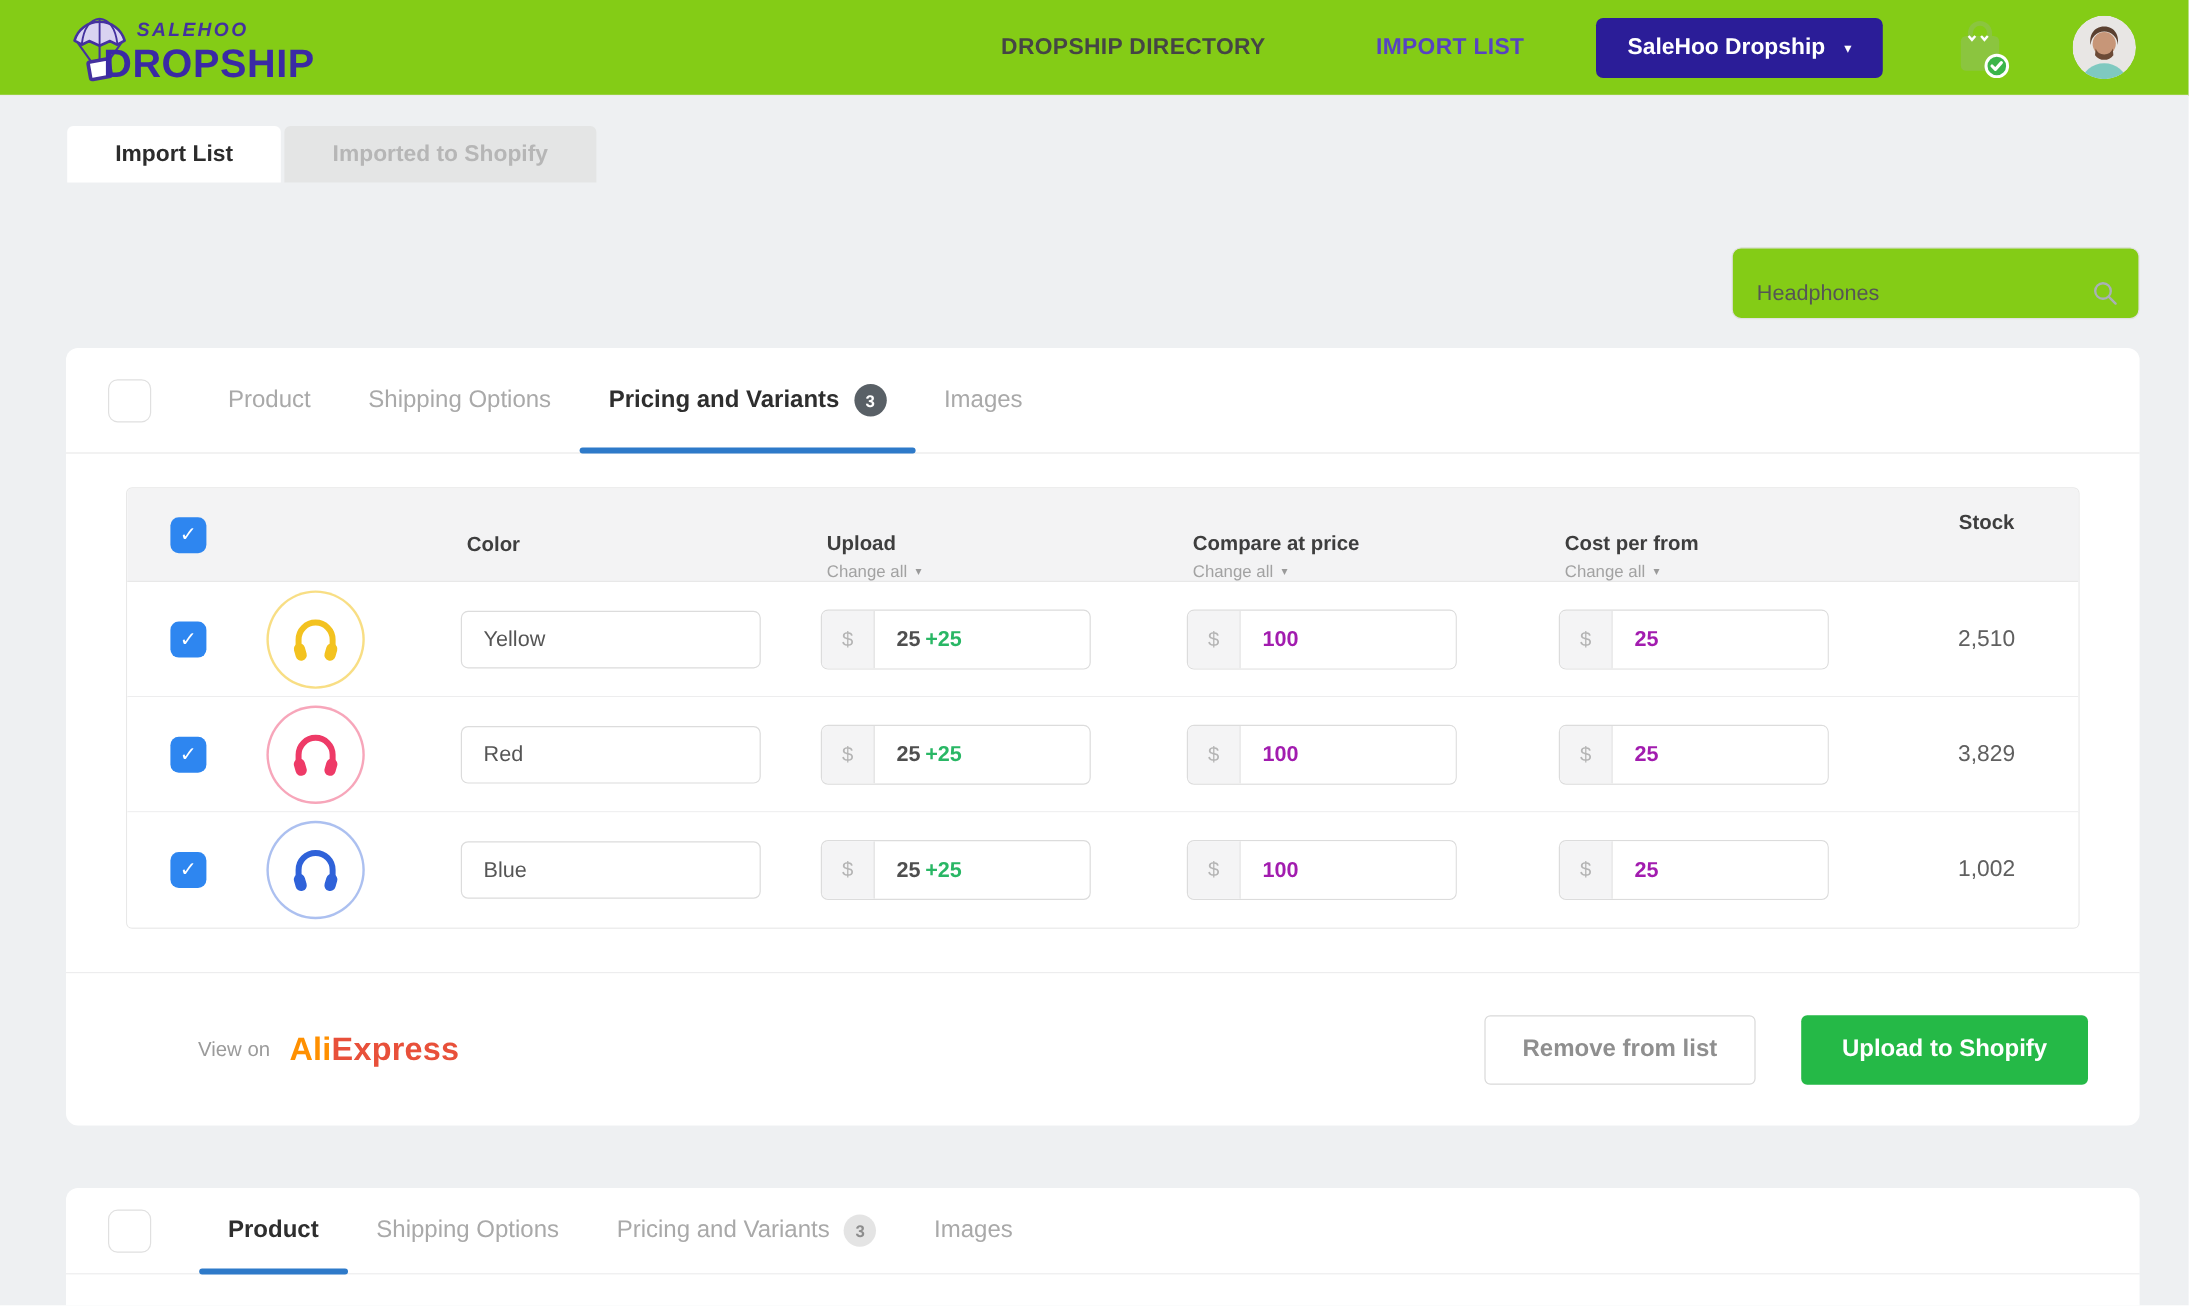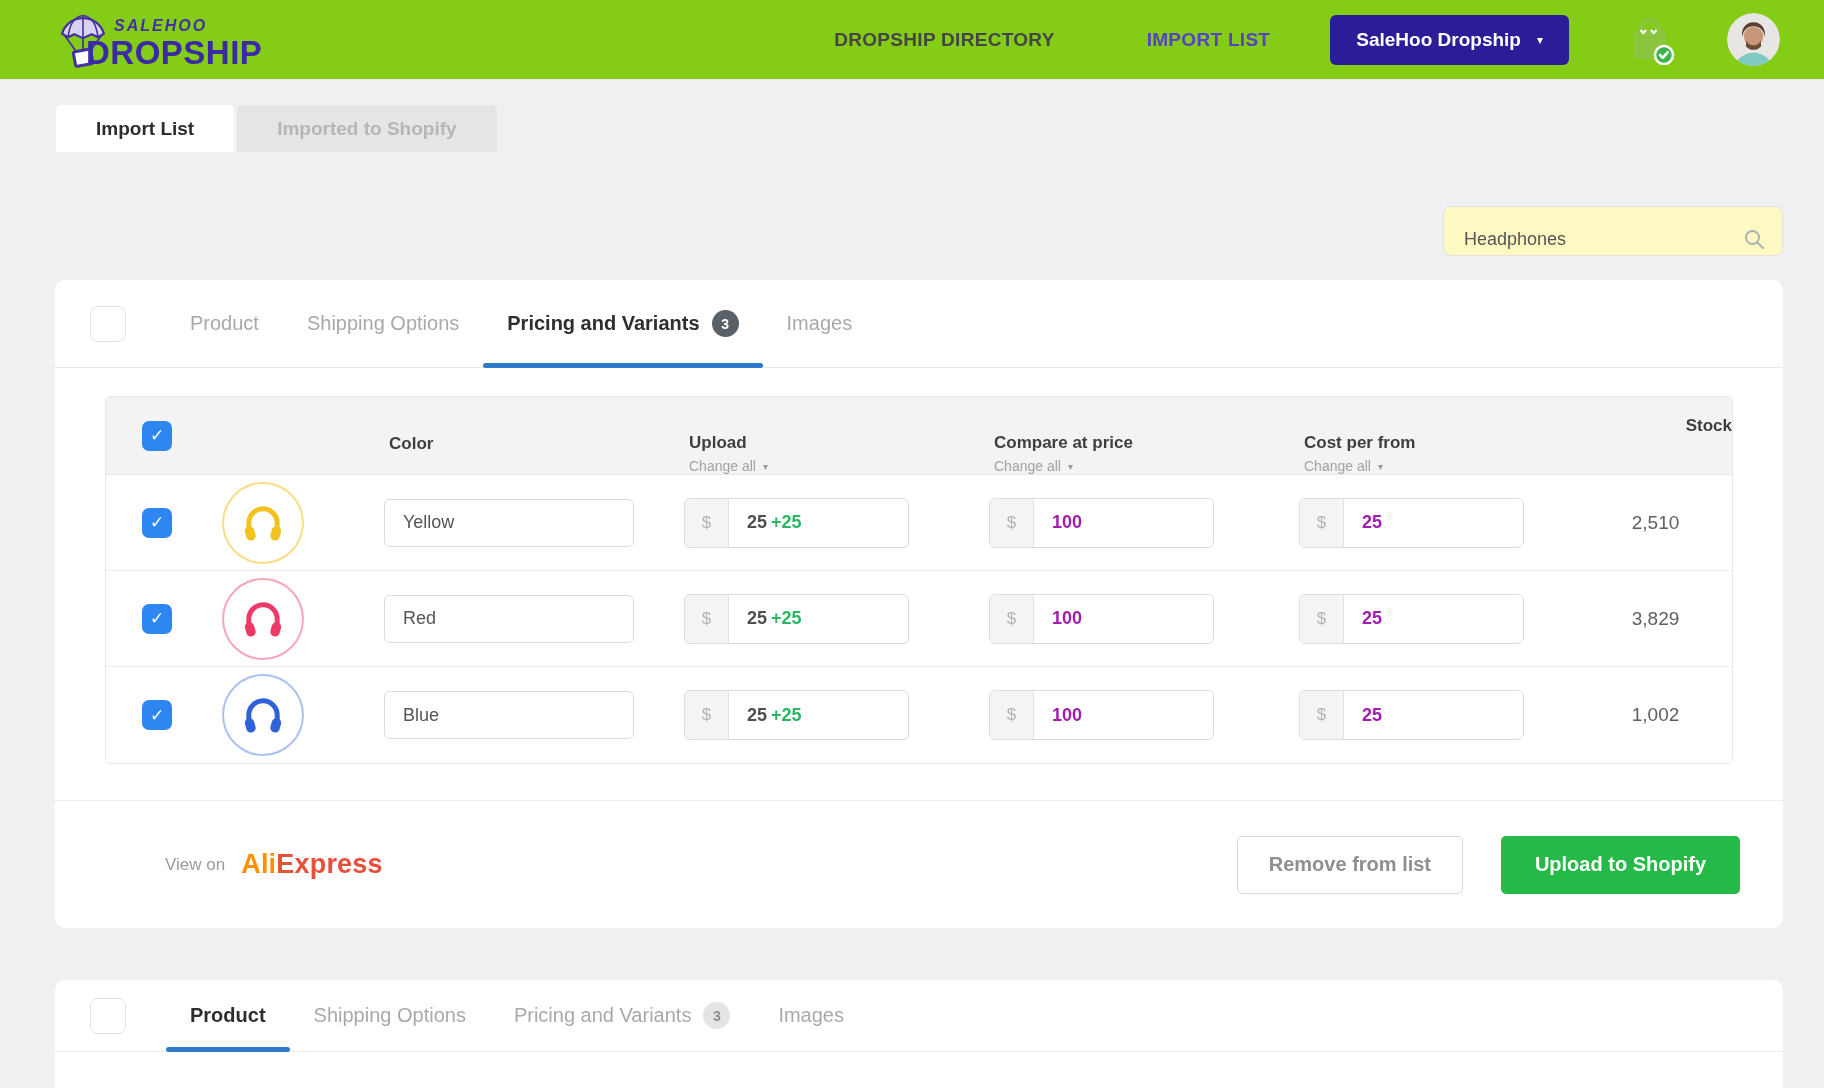--- a/index.html
+++ b/index.html
@@ -21,21 +21,21 @@
   .avatar { margin-left:52px; width:53px; height:53px; border-radius:50%; overflow:hidden; cursor:pointer; flex:0 0 auto; }
 
   
   .page-tabs { display:flex; margin:25px 0 0 56px; }
   .ptab { height:47px; display:flex; align-items:center; padding:0 40px; font-size:19px; border-radius:5px 5px 0 0; cursor:pointer; }
   .ptab.active { background:#fff; color:#2c2c2c; font-weight:700; }
   .ptab.inactive { background:#e4e5e5; color:#b6b6b6; font-weight:600; margin-left:3px; }
 
   
   .search-row { display:flex; justify-content:flex-end; margin:54px 41px 0 0; }
-  .search-box { width:340px; height:50px; background:#fef9c3; border:1px solid #e1e1e1; border-radius:8px; display:flex; align-items:center; padding:16px 16px 0 20px; }
+  .search-box { width:340px; height:60px; background:#84cc16; border:1px solid #e1e1e1; border-radius:8px; display:flex; align-items:center; padding:16px 16px 0 20px; }
   .search-box input { flex:1; border:none; outline:none; font-size:18px; color:#555; background:transparent; font-family:inherit; }
   .search-box svg { flex:0 0 auto; }
 
   
   .card { background:#fff; border-radius:10px; margin:24px 41px 0 55px; }
   .card.next { margin-top:52px; height:230px; }
 
   .card-tabs { display:flex; align-items:center; height:88px; padding-left:35px; border-bottom:1px solid #eaeaea; }
   .card.next .card-tabs { height:72px; border-bottom:1px solid #ededee; }
   .cb { width:36px; height:36px; border:1px solid #e0e0e0; border-radius:8px; background:#fff; display:inline-flex; align-items:center; justify-content:center; cursor:pointer; flex:0 0 auto; }
@@ -50,21 +50,21 @@
   
   .table-wrap { margin:28px 50px 0 50px; border:1px solid #e8e8e8; border-radius:5px; overflow:hidden; }
   .tgrid { display:grid; grid-template-columns:98px 160px 300px 305px 310px 300px 1fr; align-items:center; }
   .thead { background:#f3f3f4; height:78px; border-bottom:1px solid #e8e8e8; }
   .hcell { padding-left:25px;margin-top:36px; }
   .hlabel { font-size:17px; font-weight:700; color:#3e3e3e; }
   .hsingle { padding-bottom:20px; }
   .hstack { display:flex; flex-direction:column; gap:5px; }
   .changeall { font-size:14px; color:#a2a2a2; display:flex; gap:7px; align-items:center; cursor:pointer; }
   .changeall .caret { font-size:10px; color:#9a9a9a; }
-  .c-stock-h { text-align:right; padding:0 0 20px 0; }
+  .c-stock-h { text-align:center; padding:0 0 20px 0; }
 
   .trow { height:96px; background:#fff; border-bottom:1px solid #ededee; }
   .trow:last-child { border-bottom:none; }
   .cell { padding-left:20px; }
   .c-check { padding-left:36px; }
   .cb-checked { width:30px; height:30px; border-radius:7px; background:#2e86f0; border:none; display:inline-flex; align-items:center; justify-content:center; color:#fff; font-size:17px; font-weight:700; cursor:pointer; }
   .vring { width:82px; height:82px; border-radius:50%; border:2px solid #eee; background:#fff; display:flex; align-items:center; justify-content:center; margin-left:18px; }
   .hp { display:flex; }
   .hp svg { width:46px; height:46px; display:block; }
   input.txt { width:250px; height:48px; border:1px solid #dcdcdc; border-radius:6px; padding:0 18px; font-size:18px; color:#555; outline:none; font-family:inherit; background:#fff; }

